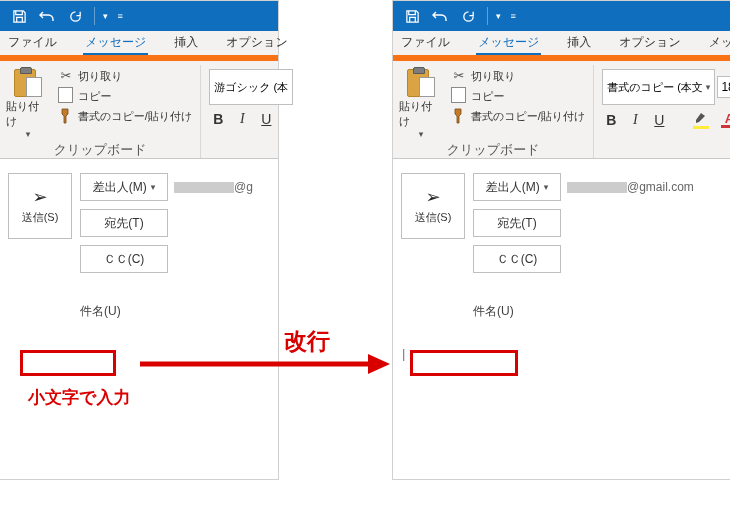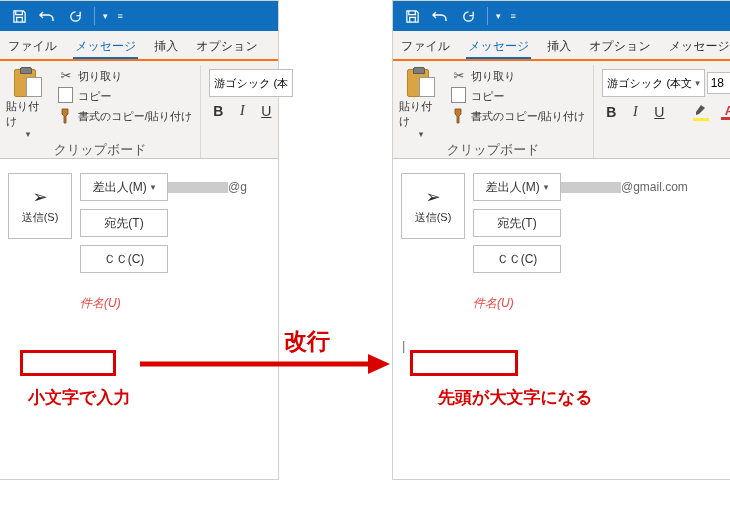--- a/index.html
+++ b/index.html
@@ -48,26 +48,26 @@
     margin: 0 4px;
   }
   .qat .down {
     font-size: 9px;
     color: #fff;
     padding: 0 2px;
   }
   
   .tabs {
     background: #f3f2f1;
-    border-bottom: 2px solid #f97316;
+    border-bottom: 6px solid #f97316;
     display: flex;
     align-items: flex-end;
     height: 30px;
     padding: 0 6px;
-    gap: 14px;
+    gap: 24px;
     font-size: 12px;
     color: #333;
   }
   .tab { padding: 6px 2px 4px; cursor: default; white-space: nowrap; }
   .tab.active { color: #106ebe; border-bottom: 2px solid #106ebe; padding-bottom: 2px; }
   
   .ribbon {
     background: #f3f2f1;
     border-bottom: 1px solid #c8c8c8;
     height: 98px;
@@ -138,21 +138,21 @@
   }
   .brush-ico{
     width:14px;height:16px;display:flex;align-items:center;justify-content:center;
   }
   .fontgroup {
     display:flex; flex-direction:column; gap:6px; padding:4px 0 0 2px;
   }
   .fontrow { display:flex; gap:2px; align-items:center;}
   .font-select {
     border:1px solid #bfbfbf; background:#fff; font-size:11px;
-    height:28px; display:flex; align-items:center; padding:0 4px; white-space:nowrap;
+    height:36px; display:flex; align-items:center; padding:0 4px; white-space:nowrap;
   }
   .font-select .sel-arrow{ font-size:9px; color:#555; margin-left:3px;}
   .size-select{
     border:1px solid #bfbfbf; background:#fff; font-size:12px;
     height:22px; width:32px; display:flex; align-items:center; justify-content:space-between; padding:0 3px;
   }
   .fmtrow { display:flex; gap:10px; align-items:center; padding-left:2px;}
   .fmt { font-size:14px; width:14px; text-align:center; color:#333;}
   .fmt.b{ font-weight:bold;}
   .fmt.i{ font-style:italic; font-family: 'Times New Roman', serif;}
@@ -172,35 +172,35 @@
     display:flex; gap:8px;
   }
   .sendbox{
     width:64px; height:66px; border:1px solid #bfbfbf;
     display:flex; flex-direction:column; align-items:center; justify-content:center;
     gap:4px; background:#fff;
     font-size:11px; color:#333;
   }
   .send-ico{ font-size:18px; color:#222; line-height:1;}
   .fields{ display:flex; flex-direction:column; gap:8px; }
-  .fieldrow{ display:flex; align-items:center; }
+  .fieldrow{ display:flex; align-items:center; gap:6px; }
   .fieldbtn{
     min-width:88px; height:28px; border:1px solid #bfbfbf; background:#fff;
     font-size:12px; color:#333;
     display:flex; align-items:center; justify-content:center; padding:0 6px;
   }
   .fieldbtn .dd{ font-size:9px; margin-left:4px; color:#555;}
   .fieldval{ font-size:12px; color:#666;}
   .fieldval .mask{
     display:inline-block; width:60px; height:11px; background:#ccc; vertical-align:middle;
   }
   .subjectrow{
-    margin-top: 22px;
+    margin-top: 30px;
     padding: 0 0 8px 80px;
-    font-size:12px; color:#ef4444;font-style:italic;
+    font-size:12px; color:#404040;
   }
 
   .bodyarea{
     margin: 18px 8px 0 8px;
     font-size:13px; color:#222;
   }
   .typed{
     padding: 3px 4px;
   }
   .typed .caret{ color:#777; }
@@ -406,21 +406,21 @@
               <span>書式のコピー/貼り付け</span>
             </div>
           </div>
         </div>
         <div class="group-label">クリップボード</div>
       </div>
 
       <div class="fontgroup">
         <div class="fontrow">
           <div class="font-select">
-            <span>游ゴシック (本文</span>
+            <span>書式のコピー (本文</span>
               <span class="sel-arrow">▾</span>
           </div>
           <div class="size-select">
             <span>18</span>
           </div>
         </div>
         <div class="fmtrow">
           <span class="fmt b">B</span>
           <span class="fmt i">I</span>
           <span class="fmt u">U</span>
@@ -483,15 +483,14 @@
 
   <svg class="arrow-svg" style="left:140px; top:350px; width:250px; height:30px;">
     <line x1="0" y1="14" x2="230" y2="14" stroke="#d90000" stroke-width="5"></line>
     <polygon points="228,4 250,14 228,24" fill="#d90000"></polygon>
   </svg>
 
   <div class="annot" style="left:284px; top:326px; font-size:23px;">改行</div>
 
   <div class="annot" style="left:28px; top:386px; font-size:17px;">小文字で入力</div>
 
-  <div class="annot" style="left:438px; top:386px; font-size:17px;">先頭が大文字になる</div>
 
 </div>
 
 </body></html>

